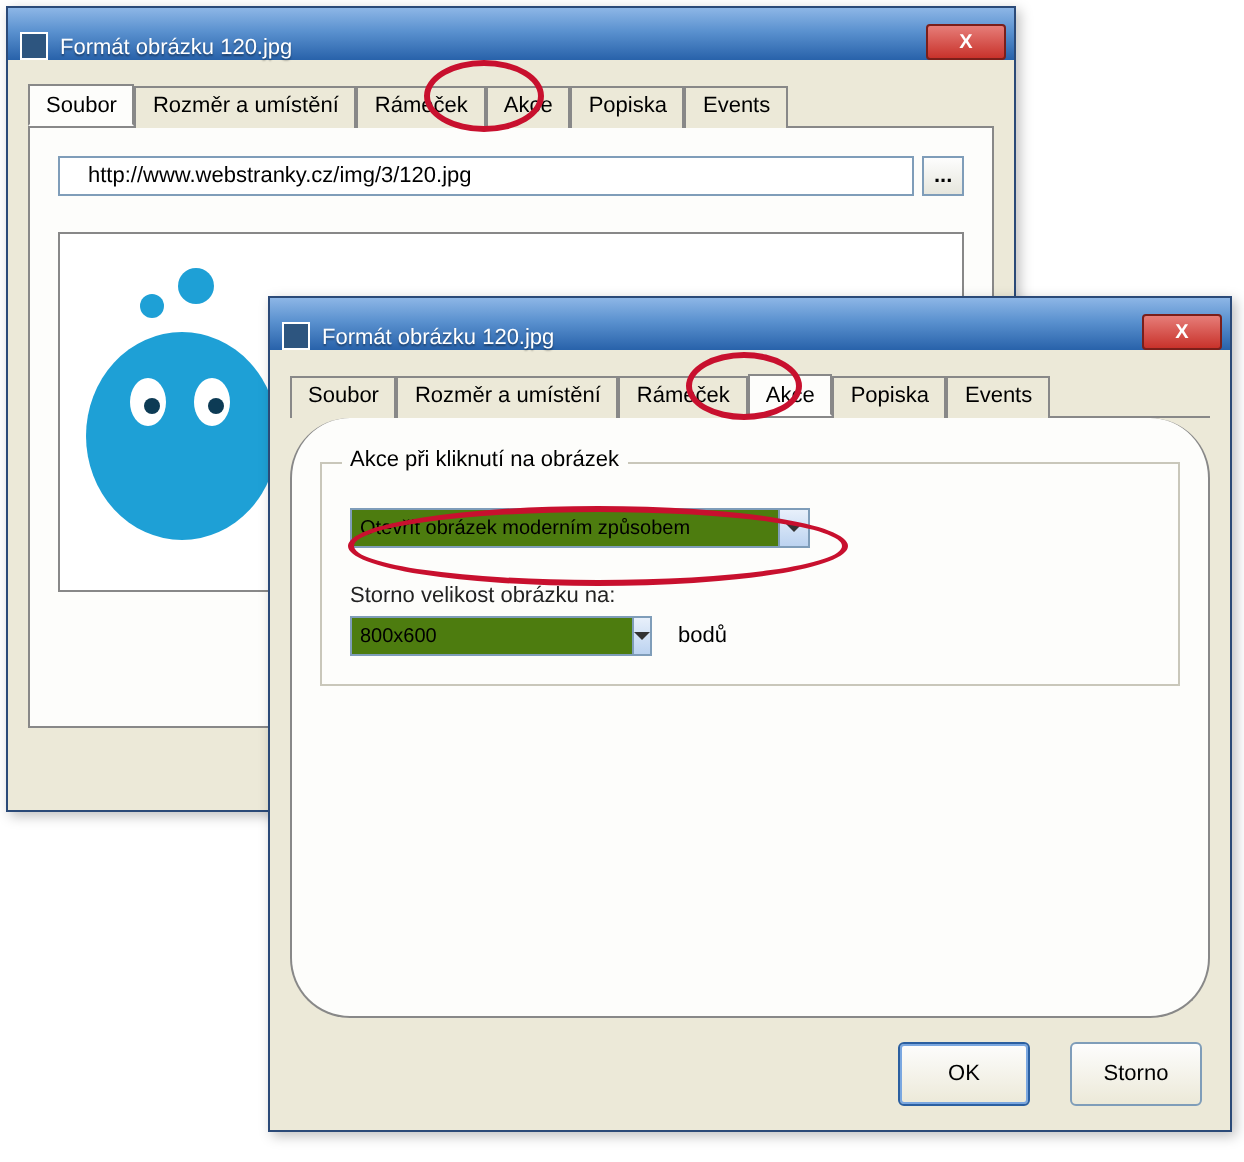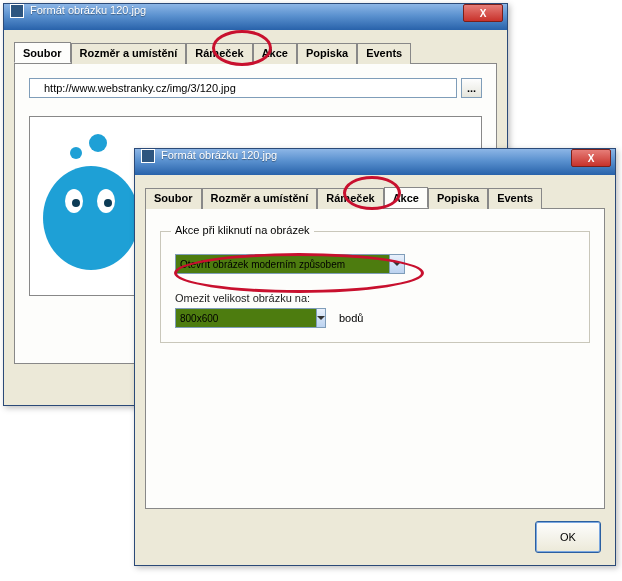--- a/index.html
+++ b/index.html
@@ -8,21 +8,21 @@
     position: absolute;
     border: 1px solid #2b4a78;
     background: #ece9d8;
     box-shadow: 2px 2px 6px rgba(0,0,0,.25);
   }
   .win1 { left: 3px; top: 3px; width: 505px; height: 403px; }
   .win2 { left: 134px; top: 148px; width: 482px; height: 418px; }
   .titlebar {
     height: 26px;
     background: linear-gradient(to bottom, #8db6e6 0%, #5a91cf 45%, #2862aa 100%);
-    display: flex; align-items: flex-start; padding: 0 4px 0 6px;
+    display: flex; align-items: flex-end; padding: 0 4px 0 6px;
     color: #fff;
   }
   .titlebar .app-icon {
     width: 14px; height: 14px; background: #2d557f;
     border: 1px solid #fff; display:inline-block; margin-right:6px;
   }
   .titlebar .title { flex: 1; font-weight: normal; text-shadow: 0 1px 1px rgba(0,0,0,.4); }
   .close-btn {
     width: 40px; height: 18px; border-radius: 2px;
     background: linear-gradient(to bottom, #e67d78, #c8322b);
@@ -35,35 +35,34 @@
     border-bottom: 1px solid #888;
   }
   .tab {
     padding: 3px 8px 3px 8px;
     border: 1px solid #888;
     border-bottom: none;
     background: #ece9d8;
     margin-right: 0px;
     position: relative; top: 1px;
     cursor: pointer;
-    font-weight: bold;
   }
   .tab.active {
     background: #fdfdfb;
     border-bottom: 1px solid #fdfdfb;
     top: 0px; padding-top:4px;
   }
   .tabbody {
     margin: 0 10px 10px 10px;
     border: 1px solid #888; border-top: none;
     background: #fdfdfb;
     padding: 14px;
     min-height: 300px;
   }
-  .win2 .tabbody { min-height: 300px; }
+  .win2 .tabbody { min-height: 300px; border-radius: 30px; }
   .label { color: #222; margin-bottom: 4px; }
   .text-input {
     height: 20px; border: 1px solid #7f9db9; background:#fff;
     padding: 2px 14px; width: 100%; font-size: 11px;
   }
   .browse-btn {
     width: 22px; height: 20px; border:1px solid #7f9db9;
     background: linear-gradient(#fdfdfd,#e6e6dd);
     display:flex; align-items:center; justify-content:center;
     cursor:pointer; font-weight:bold;
@@ -176,31 +175,32 @@
     <div class="group">
       <span class="group-title">Akce při kliknutí na obrázek</span>
 
       <div class="combo" style="margin-top:6px;">
         <input value="Otevřít obrázek moderním způsobem" style="">
         <div class="drop"></div>
       </div>
 
       <div style="height:18px;"></div>
 
-      <div class="label">Omezit velikost obrázku na:</div>
+      <div class="label">Storno velikost obrázku na:</div>
       <div class="row">
         <div class="combo narrow">
           <input value="800x600" style="">
           <div class="drop"></div>
         </div>
         <span style="margin-left:10px;">bodů</span>
       </div>
     </div>
   </div>
 
   <div class="footer">
     <div class="push-btn default">OK</div>
+    <div class="push-btn">Storno</div>
   </div>
 </div>
 
 <div class="anno" style="left:212px; top:30px; width:60px; height:36px;"></div>
 <div class="anno" style="left:343px; top:176px; width:58px; height:34px;"></div>
 <div class="anno" style="left:174px; top:253px; width:250px; height:40px;"></div>
 
 </body></html>

